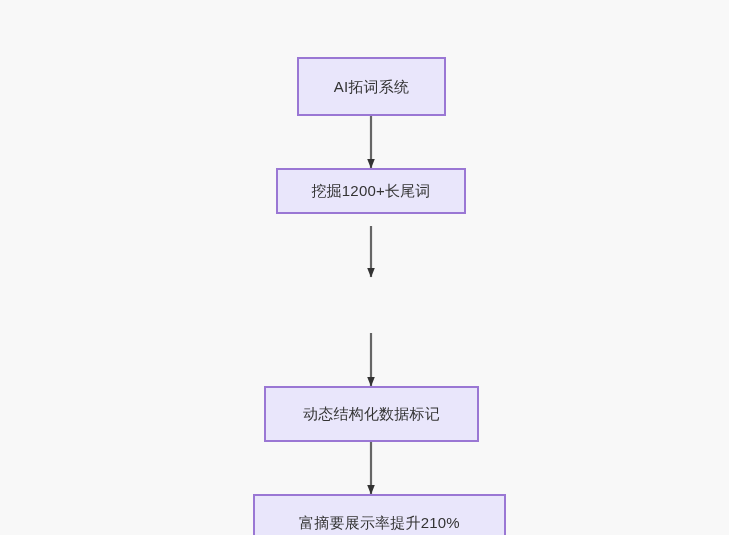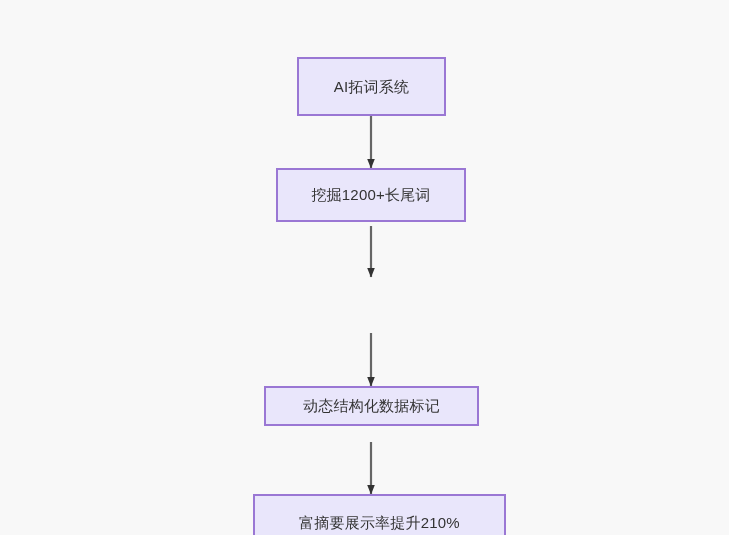--- a/index.html
+++ b/index.html
@@ -41,23 +41,23 @@
     line-height: 1.2;
     letter-spacing: 0.2px;
     white-space: nowrap;
   }
   .node-label {
     display: block;
     text-align: center;
   }
   
   #node-0 { left: 297px; top: 13px;  width: 149px; height: 59px; }
-  #node-1 { left: 276px; top: 124px; width: 190px; height: 54px; }
+  #node-1 { left: 276px; top: 124px; width: 190px; height: 46px; }
   #node-2 { left: 261px; top: 233px; width: 226px; height: 56px; }
-  #node-3 { left: 264px; top: 342px; width: 215px; height: 40px; }
+  #node-3 { left: 264px; top: 342px; width: 215px; height: 56px; }
   #node-4 { left: 253px; top: 450px; width: 253px; height: 58px; }
 </style>
 </head>
 <body>
 
 <div id="flowchart">
 
   <svg class="edge-layer" width="729" height="535" viewBox="0 0 729 535">
     <defs>
       <marker id="arrowhead" markerWidth="10" markerHeight="8" refX="9.5" refY="4" orient="auto" markerUnits="userSpaceOnUse">

